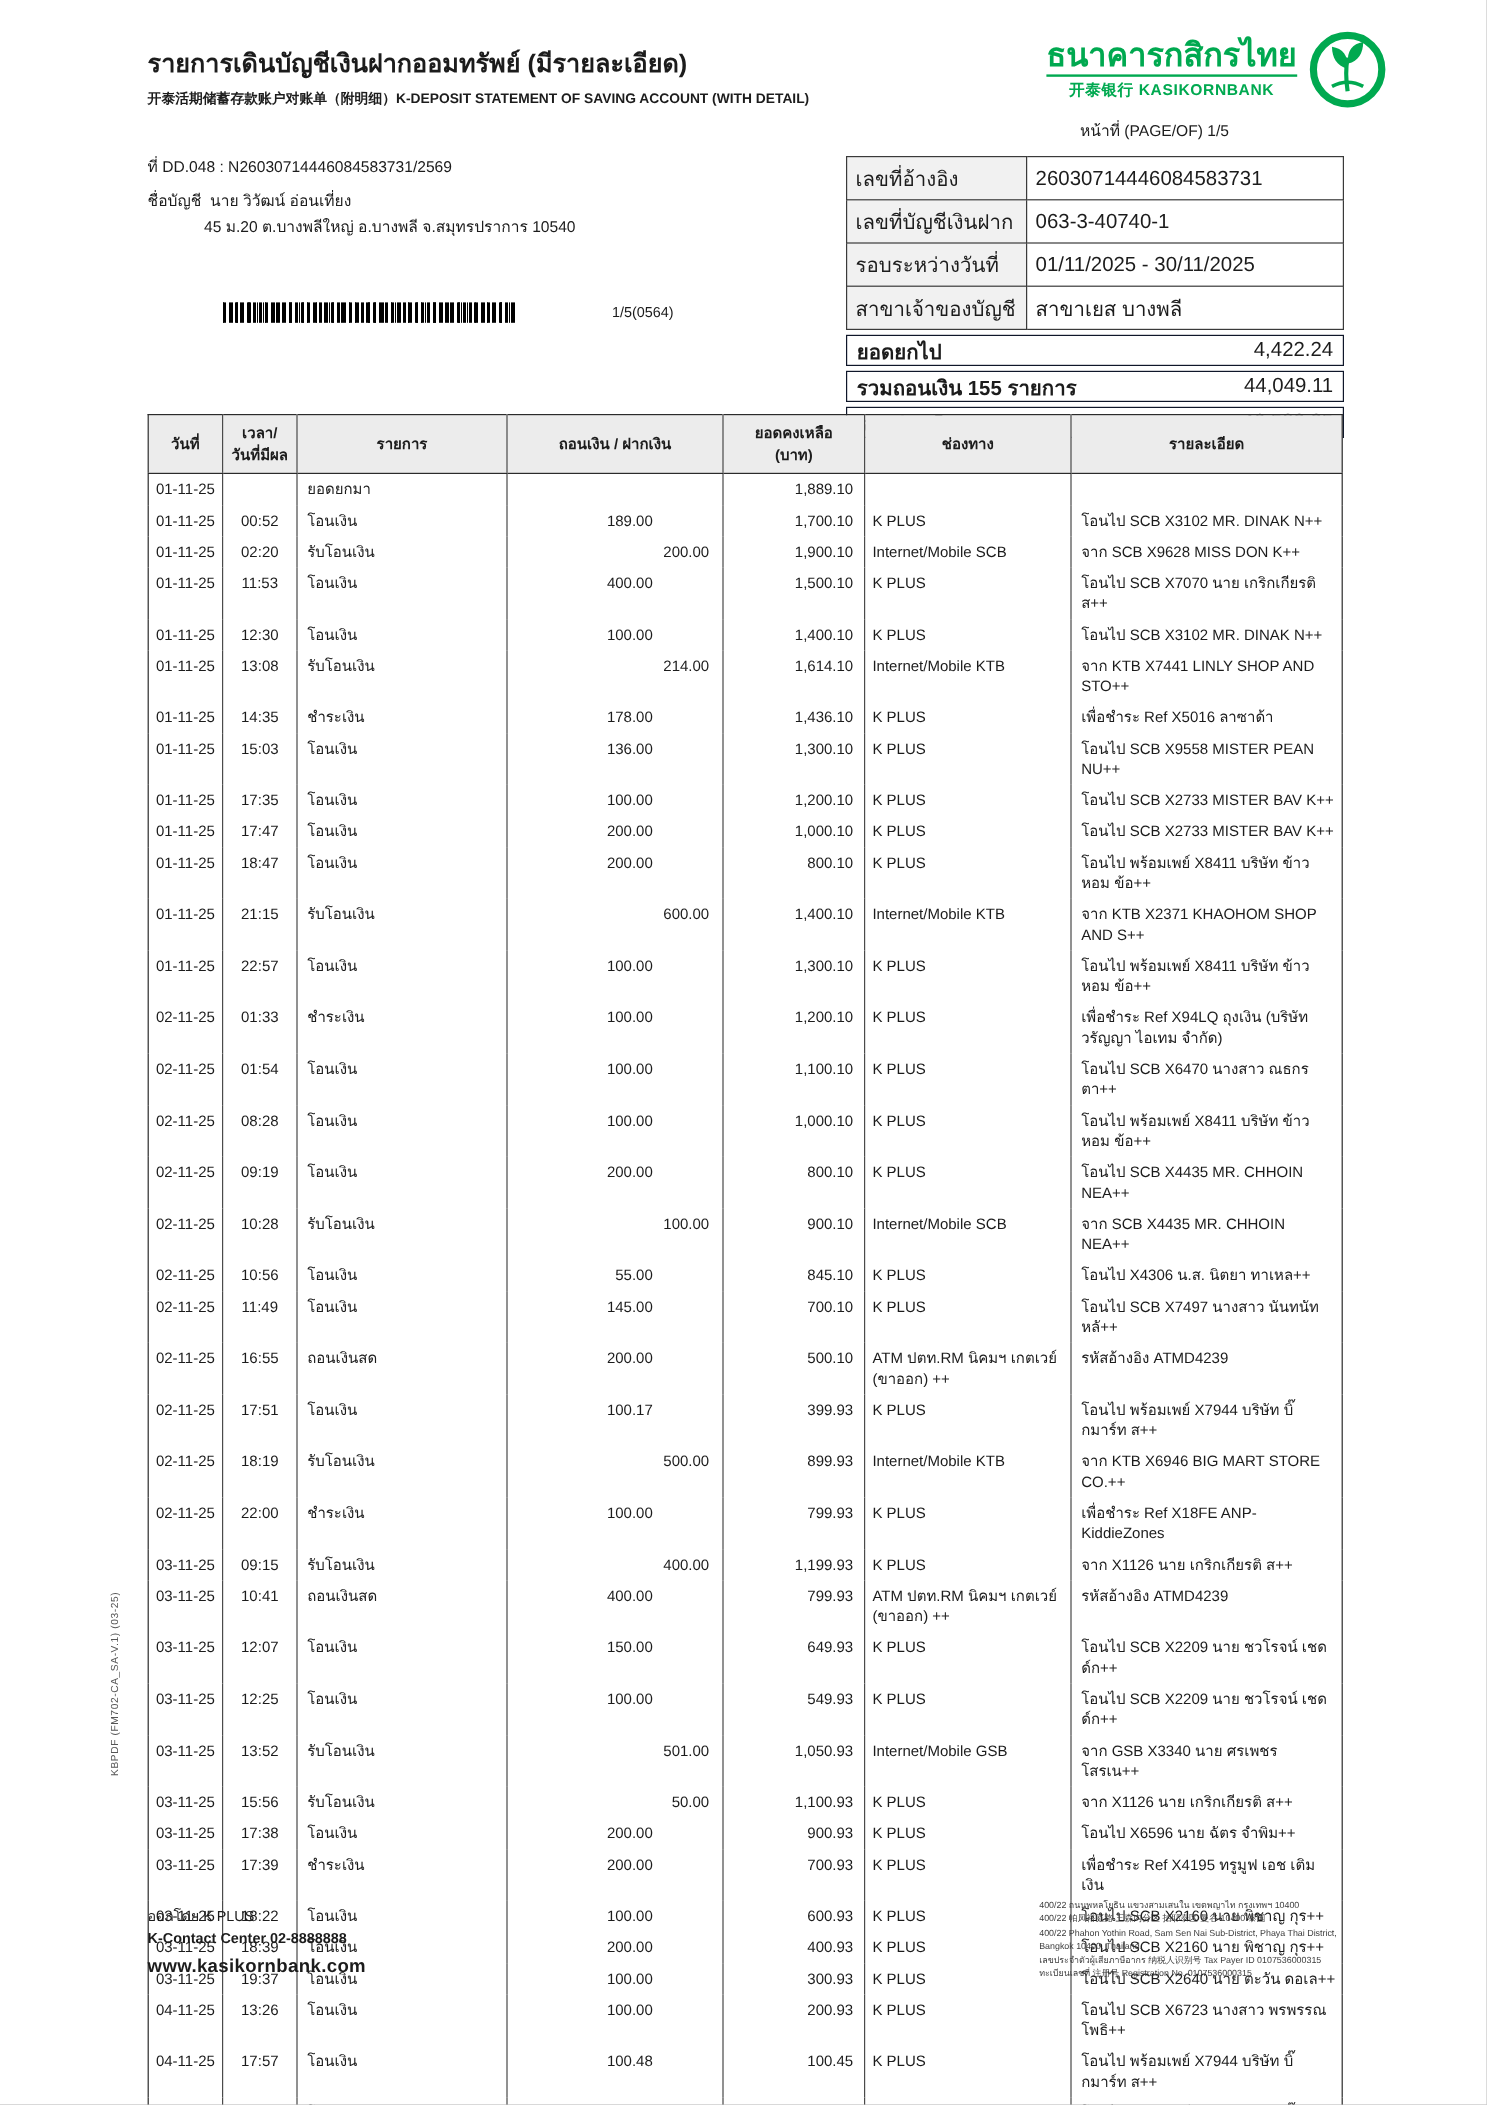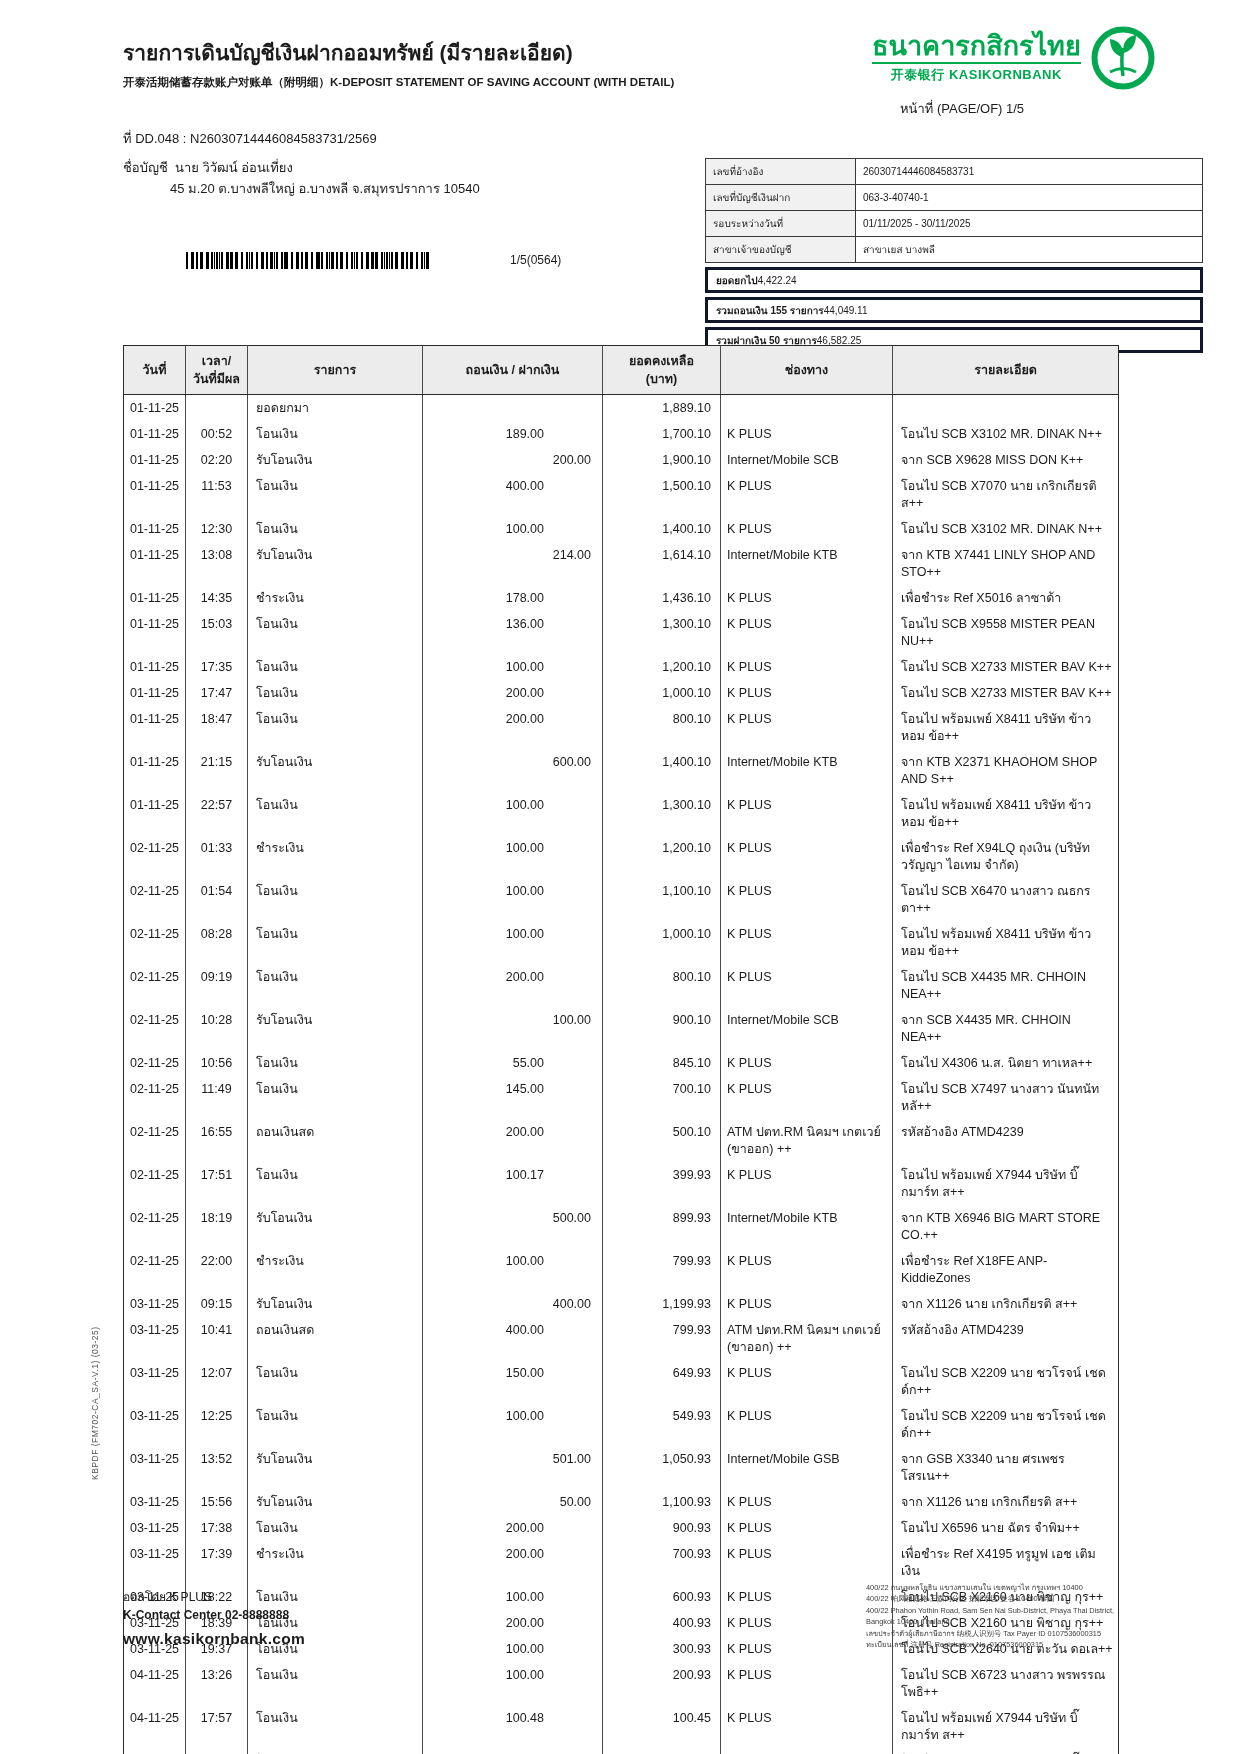--- a/index.html
+++ b/index.html
@@ -25,25 +25,25 @@
   .bank-sub { font-size:13px; font-weight:bold; color:var(--green); border-top:2.5px solid var(--green); padding-top:2px; margin-top:2px; letter-spacing:0.5px; }
   .logo-circle { width:64px; height:64px; }
 
   .page-of { position:absolute; left:900px; top:98px; font-size:13px; }
 
   .doc-no { position:absolute; left:123px; top:128px; font-size:13px; }
   .acct { position:absolute; left:123px; top:158px; font-size:13px; line-height:1.6; }
   .acct .addr { margin-left:47px; }
 
   
-  .info-box { position:absolute; left:705px; top:130px; width:498px; font-size:10px;margin-top:28px; }
+  .info-box { position:absolute; left:705px; top:130px; width:415px; font-size:17px; }
   .info-table { width:100%; border-collapse:collapse; }
   .info-table td { border:1px solid #3a3a3a; padding:4px 7px; height:26px; }
   .info-table td.lbl { width:150px; background:#f1f1f1; }
-  .sum-row { display:flex; justify-content:flex-start; border:3px solid #0f172a; padding:4px 8px; margin-top:4px; height:26px; align-items:center; }
+  .sum-row { display:flex; justify-content:space-between; border:1px solid #0f172a; padding:4px 8px; margin-top:4px; height:26px; align-items:center; }
   .sum-row .lbl { font-weight:bold; }
 
   
   .barcode { position:absolute; left:186px; top:252px; width:244px; height:17px;
     background-image:
       repeating-linear-gradient(90deg,#000 0 2px,transparent 2px 5px),
       repeating-linear-gradient(90deg,#000 0 1px,transparent 1px 7px),
       repeating-linear-gradient(90deg,#000 0 1px,transparent 1px 11px);
   }
   .barcode-label { position:absolute; left:510px; top:253px; font-size:12px; }

